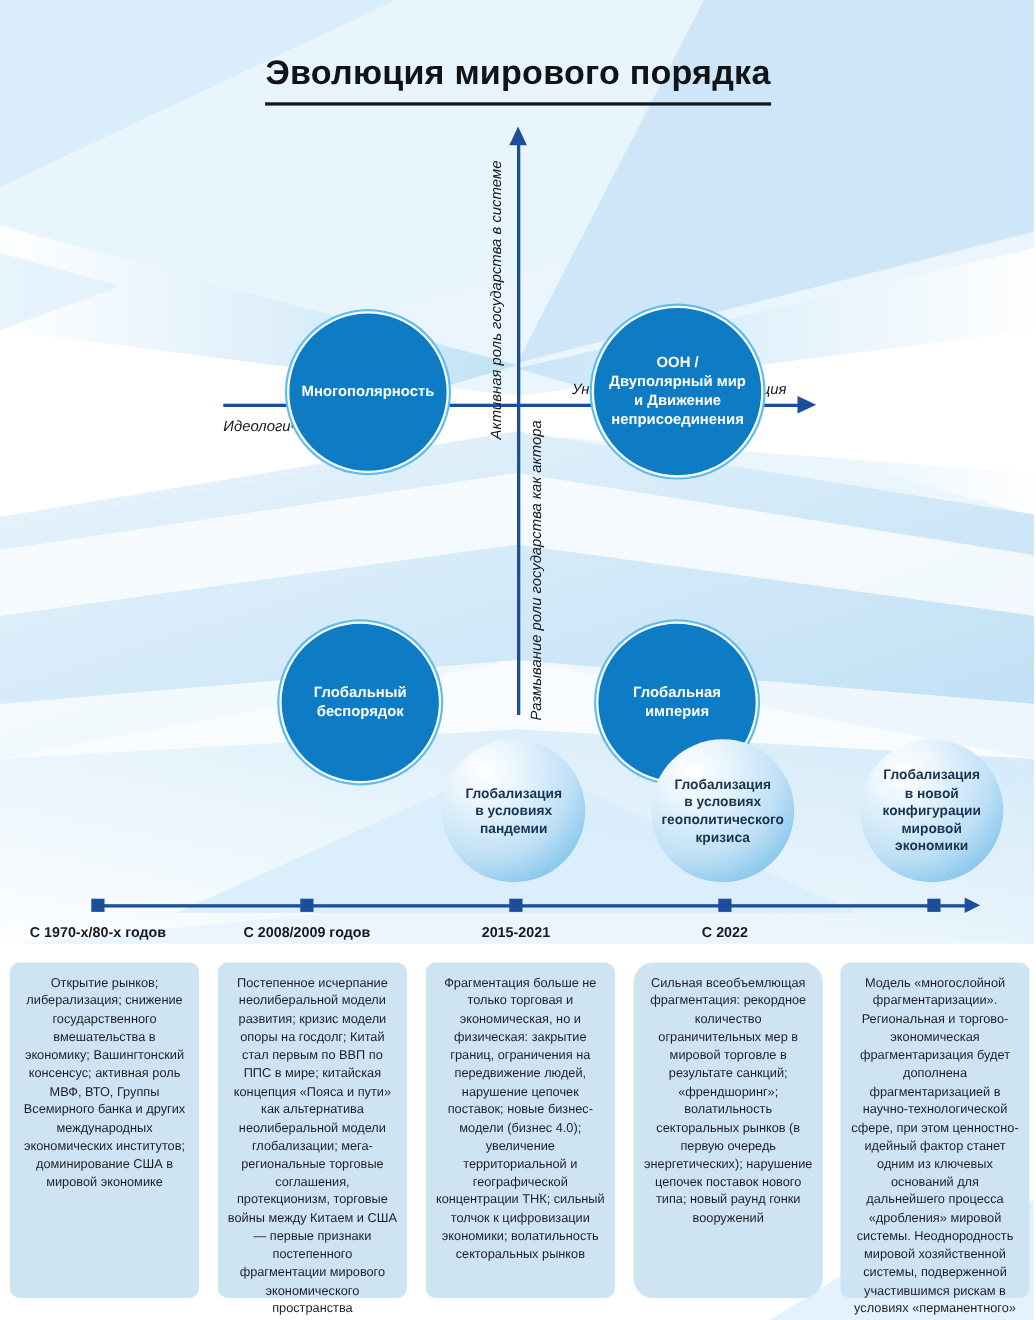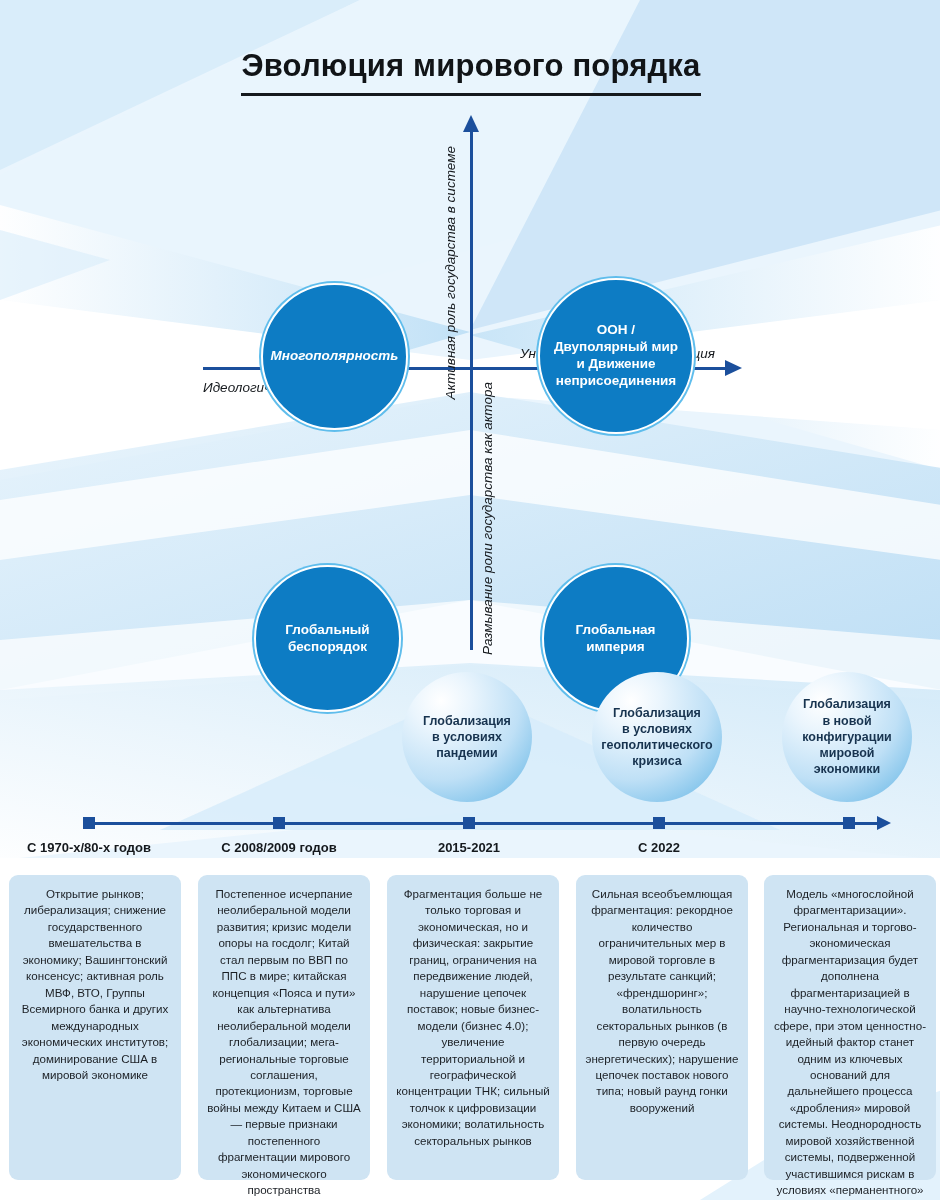--- a/index.html
+++ b/index.html
@@ -62,21 +62,21 @@
 
   .bubble{
     position:absolute;border-radius:50%;
     background:#0d7cc4;
     border:2px solid #ffffff;
     box-shadow:0 0 0 2px #5fbdec;
     color:#ffffff;font-weight:bold;
     display:flex;align-items:center;justify-content:center;text-align:center;
     line-height:1.25;
   }
-  #b-multipolar{left:261px;top:165px;width:143px;height:143px;font-size:13.5px;font-style:italic;}
+  #b-multipolar{left:261px;top:165px;width:143px;height:143px;font-size:13.5px;}
   #b-un{left:538px;top:160px;width:152px;height:152px;font-size:13.5px;justify-content:center;}
   #b-disorder{left:254px;top:447px;width:143px;height:143px;font-size:13.5px;}
   #b-empire{left:542px;top:447px;width:143px;height:143px;font-size:13.5px;}
   .bubble span{display:block;padding:0 10px;}
 
   
   .stages{position:absolute;left:0;top:672px;width:942px;height:140px;z-index:4;}
   .stage{
     position:absolute;top:0;width:130px;height:130px;border-radius:50%;
     background:radial-gradient(circle at 30% 22%, #ffffff 0%, #eaf5fd 22%, #bfe0f6 58%, #7ec2ea 86%, #5aaedf 100%);
@@ -106,21 +106,21 @@
     position:absolute;top:0;width:172px;
     background:#cfe4f3;border-radius:9px;
     color:#1b1f24;font-size:11.6px;line-height:1.42;
     text-align:center;
     padding:11px 9px 12px;
     box-sizing:border-box;
   }
   #d0{left:9px;  height:305px;}
   #d1{left:198px;height:305px;}
   #d2{left:387px;height:305px;}
-  #d3{left:576px;height:305px;}
+  #d3{left:576px;height:305px;border-radius:18px;}
   #d4{left:764px;height:305px;}
 </style>
 </head>
 <body>
 
 <div id="root">
 
   <div class="bg">
     <svg viewBox="0 0 942 1200" xmlns="http://www.w3.org/2000/svg">
       <defs>

